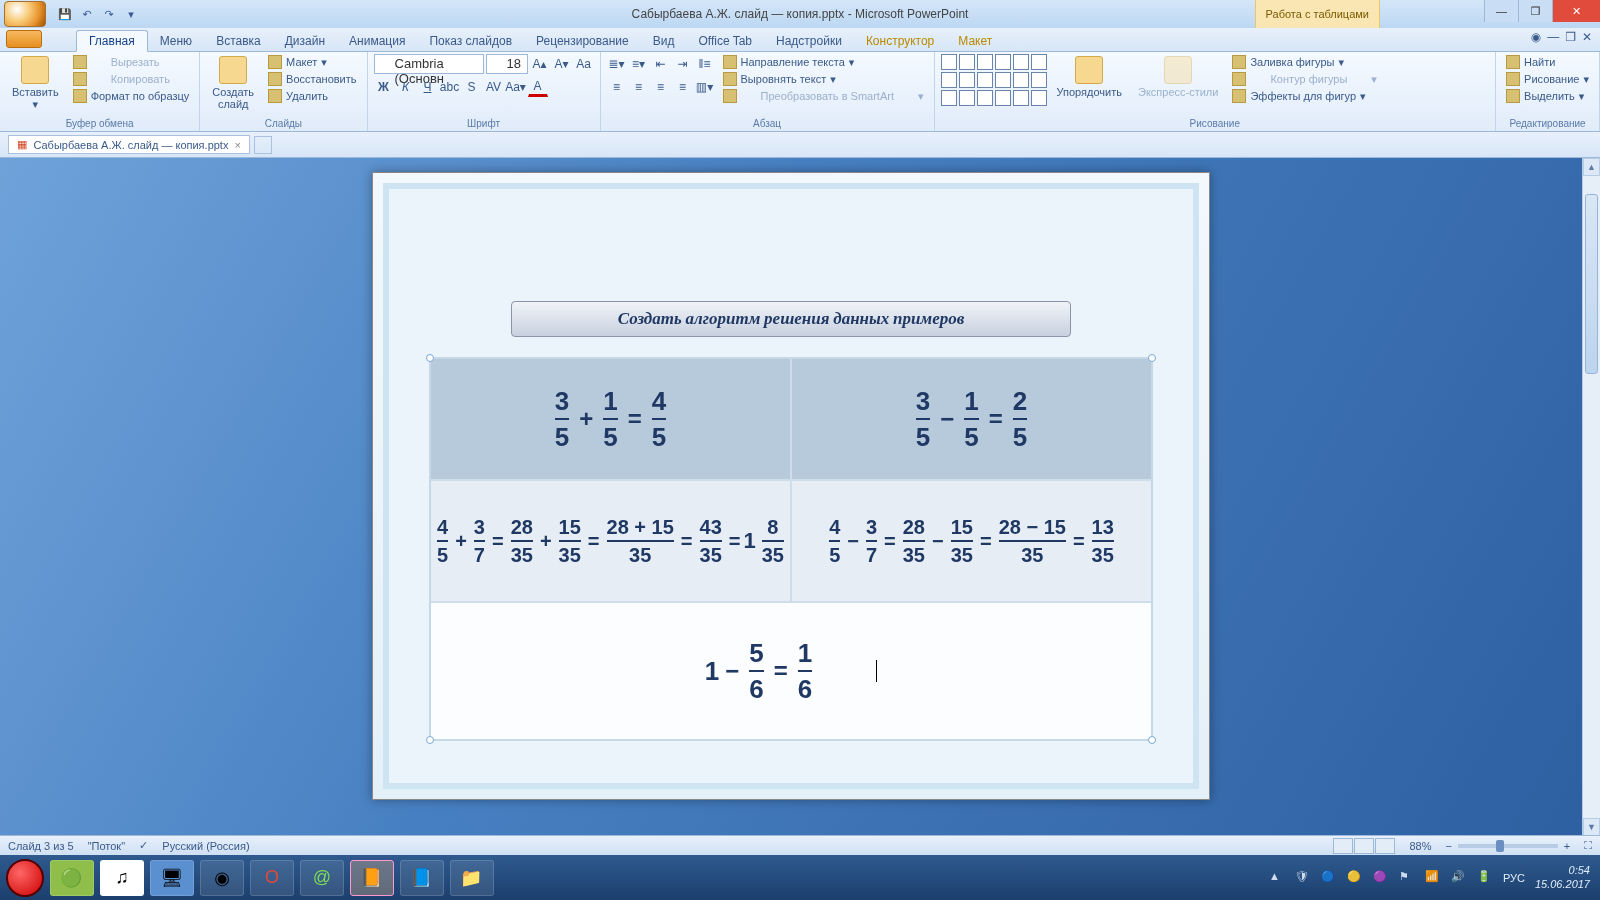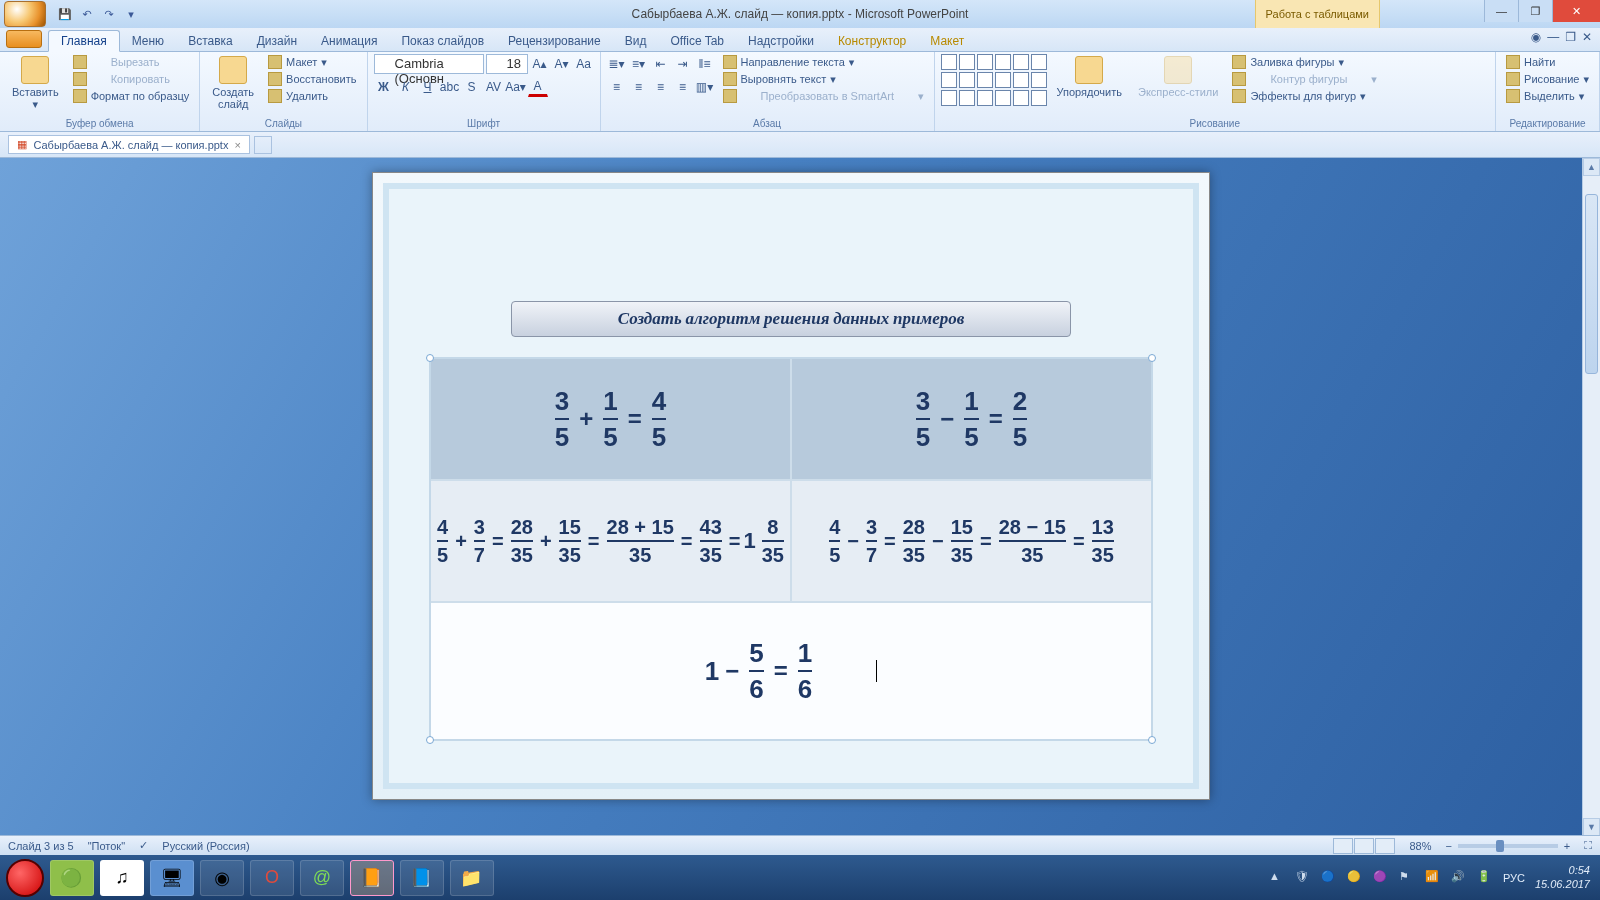--- a/index.html
+++ b/index.html
@@ -10,21 +10,21 @@
 .office-btn { width: 42px; height: 26px; margin: 1px 4px; background: radial-gradient(circle at 30% 30%,#fff,#f7c873 40%,#e8912c 70%,#9c5200); border-radius: 4px; border:1px solid #a87030; }
 .qat { display:flex; gap:4px; padding:0 6px; }
 .qat-btn { width:18px; height:18px; border:1px solid transparent; border-radius:2px; display:flex; align-items:center; justify-content:center; font-size:11px; color:#3b5998; }
 .title-text { position:absolute; left:50%; transform:translateX(-50%); }
 .table-tools { position:absolute; right:220px; background:#f9e6b3; border:1px solid #e6c76c; padding:17px 10px; font-size:11px; color:#7a5b00; }
 .win-controls { position:absolute; right:0; top:0; display:flex; }
 .win-btn { width:34px; height:22px; background:#c9def5; border-left:1px solid #9cb8d9; display:flex; align-items:center; justify-content:center; font-size:11px; color:#333; }
 .win-btn.close { background:#e04b3c; color:#fff; width:48px; }
 
 
-.tabrow { height:24px; background:linear-gradient(#e8f0fb,#d7e6f7); display:flex; align-items:flex-end; font-size:12px; padding-left:48px; border-bottom:1px solid #9db9d9; position:relative; }
+.tabrow { height:24px; background:linear-gradient(#e8f0fb,#d7e6f7); display:flex; align-items:flex-end; font-size:12px; padding-left:76px; border-bottom:1px solid #9db9d9; position:relative; }
 .tab { padding:3px 12px; color:#3a5a8a; cursor:default; }
 .tab.active { background:#f4f9ff; border:1px solid #9db9d9; border-bottom:1px solid #f4f9ff; border-radius:3px 3px 0 0; color:#15428b; font-weight:500; margin-bottom:-1px; }
 .tab.ctx { color:#b88a00;margin-top:36px; }
 .help-icons { position:absolute; right:8px; top:2px; display:flex; gap:6px; font-size:12px; color:#3a5a8a; }
 
 
 .ribbon { height:80px; background:linear-gradient(#f4f9ff,#e1ecfa); border-bottom:1px solid #9db9d9; display:flex; }
 .group { border-right:1px solid #c0d4ec; display:flex; flex-direction:column; justify-content:space-between; padding:2px 6px 0; position:relative; }
 .group-label { text-align:center; font-size:10px; color:#5a7aa8; padding:1px 0 2px; }
 .group-body { display:flex; gap:4px; flex:1; align-items:flex-start; }

